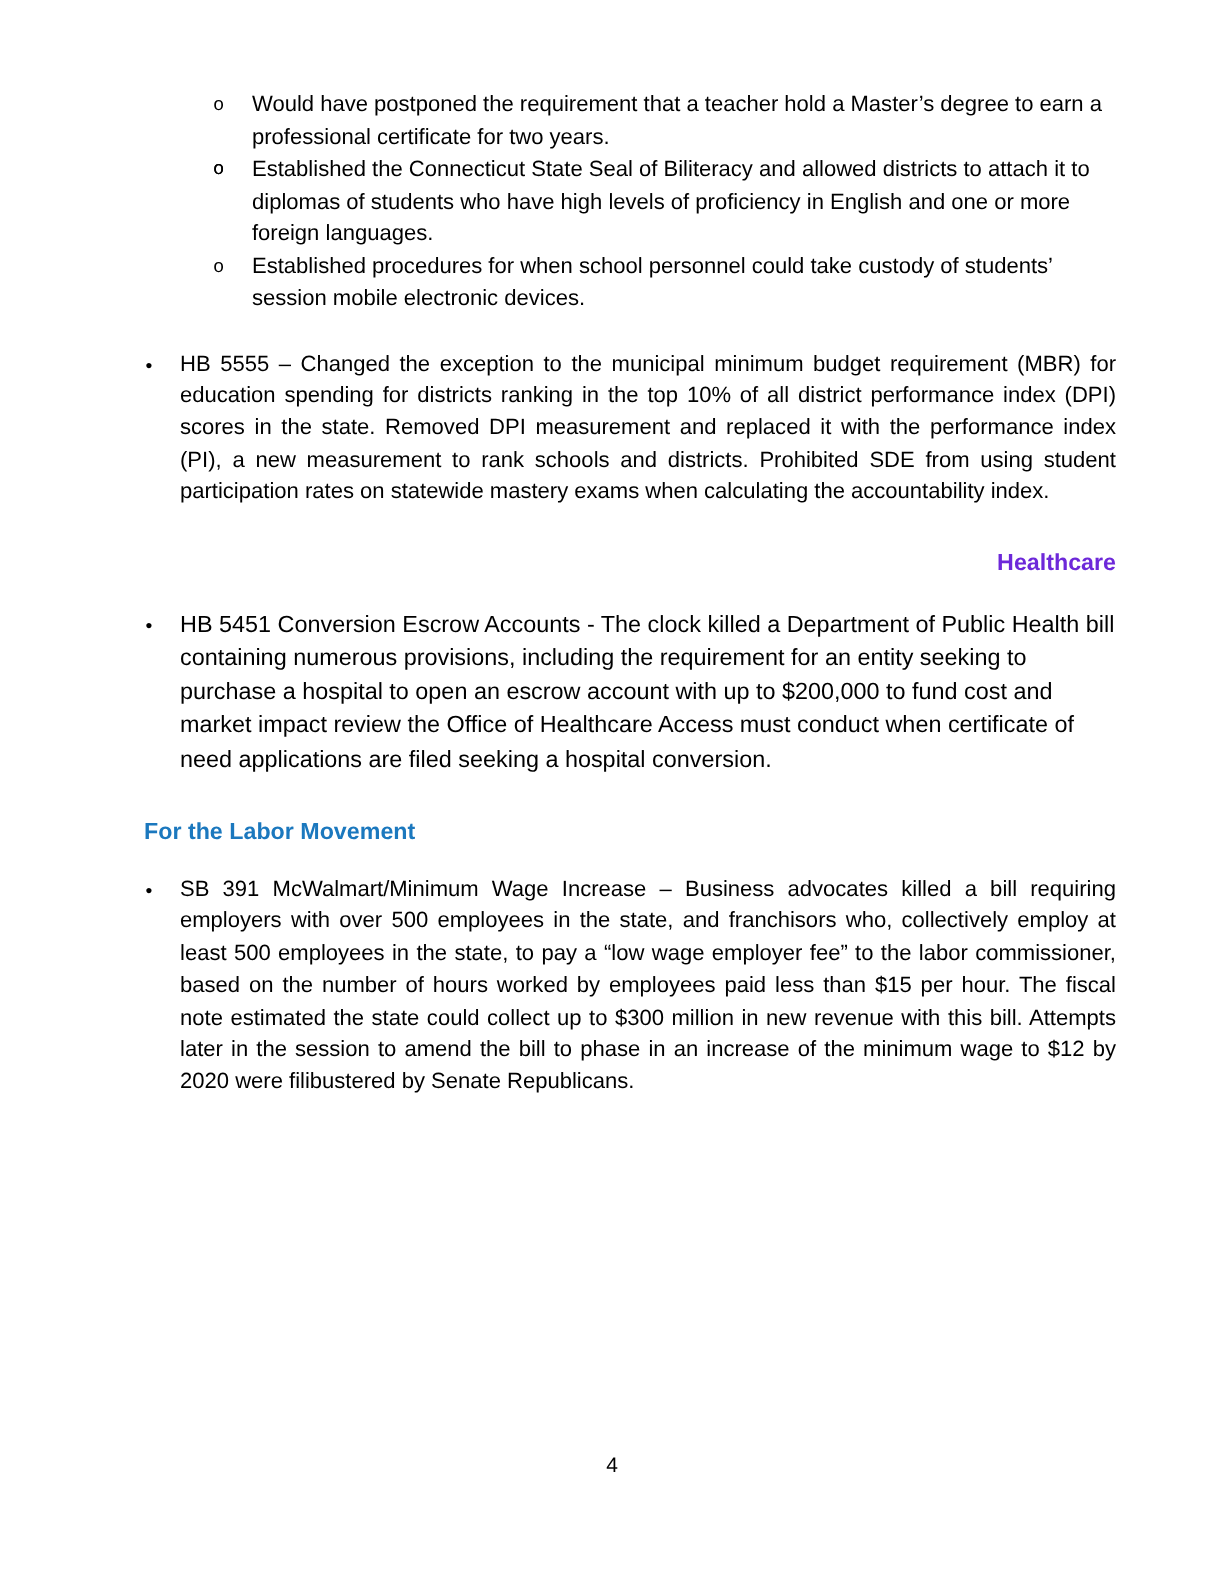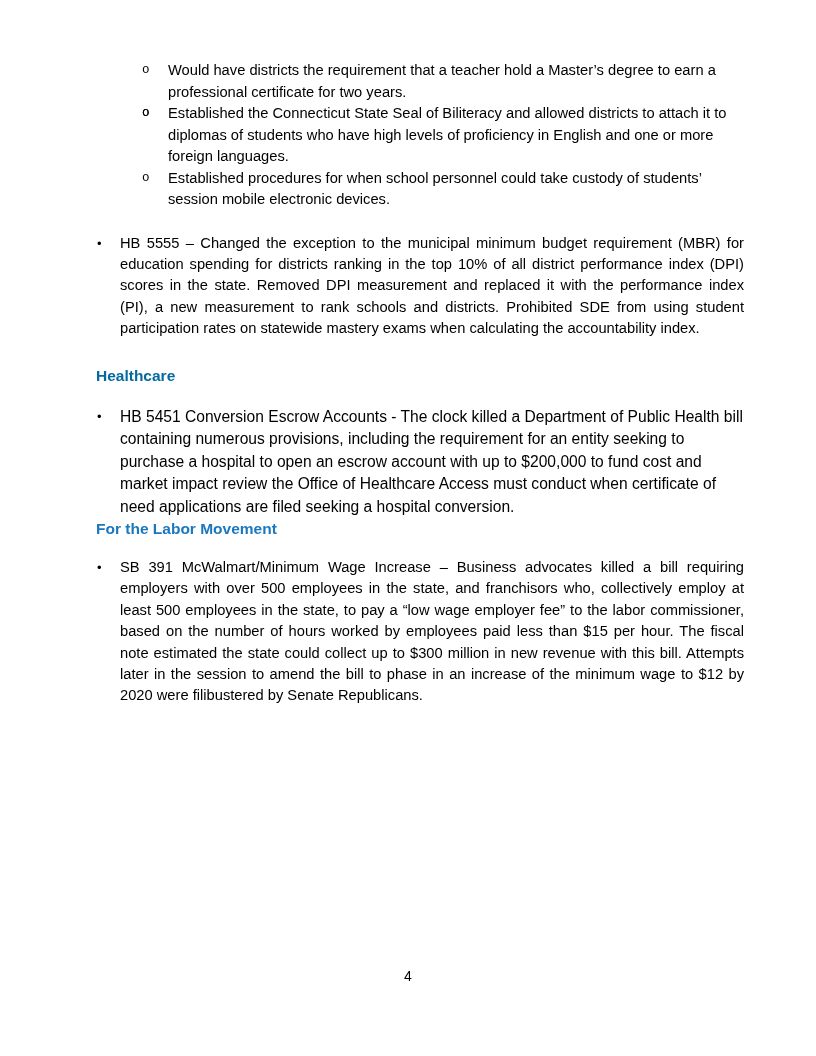--- a/index.html
+++ b/index.html
@@ -58,62 +58,62 @@
     font-size: 15.5px;
     font-weight: bold;
     line-height: 21px;
     margin: 0;
   }
   
   .m-hb5555 { margin-top: 22px; }
   .m-healthcare { margin-top: 25px; }
   .m-hb5451 { margin-top: 20px; font-size: 15.6px; line-height: 22.5px; }
   .m-hb5451 .dot { line-height: 22.5px; }
-  .m-labor { }
+  .m-labor { margin-top: 26px; }
   .m-sb391 { margin-top: 18px; }
   .page-number {
     position: absolute;
     left: 0;
     right: 0;
     top: 966px;
     text-align: center;
     font-size: 14px;
     line-height: 20px;
   }
 </style>
 </head>
 <body>
 
 <div class="page">
   <div class="content">
 
     <ul class="sub-list">
       <li class="sub-item">
         <span class="marker">o</span>
-        <span class="sub-text">Would have districts the requirement that a teacher hold a Master’s degree to earn a professional certificate for two years.</span>
+        <span class="sub-text">Would have postponed the requirement that a teacher hold a Master’s degree to earn a professional certificate for two years.</span>
       </li>
       <li class="sub-item">
         <span class="marker">o</span>
       </li>
       <li class="sub-item">
         <span class="marker">o</span>
         <span class="sub-text">Established the Connecticut State Seal of Biliteracy and allowed districts to attach it to diplomas of students who have high levels of proficiency in English and one or more foreign languages.</span>
       </li>
       <li class="sub-item">
         <span class="marker">o</span>
         <span class="sub-text">Established procedures for when school personnel could take custody of students’ session mobile electronic devices.</span>
       </li>
     </ul>
 
     <div class="bullet-item justified m-hb5555">
       <span class="dot">•</span>
       <span class="bill-name">HB 5555</span><span> – Changed the exception to the municipal minimum budget requirement (MBR) for education spending for districts ranking in the top 10% of all district performance index (DPI) scores in the state. Removed DPI measurement and replaced it with the performance index (PI), a new measurement to rank schools and districts.  Prohibited SDE from using student participation rates on statewide mastery exams when calculating the accountability index.</span>
     </div>
 
-    <h2 class="heading m-healthcare" style="color: #0369a1;">Healthcare</h2>
+    <h2 class="heading m-healthcare" style="color: #6d28d9; text-align: right;">Healthcare</h2>
 
     <div class="bullet-item m-hb5451">
       <span class="dot">•</span>
       <span class="bill-name">HB 5451 Conversion Escrow Accounts</span><span> - The clock killed a Department of Public Health bill containing numerous provisions, including the requirement for an entity seeking to purchase a hospital to open an escrow account with up to $200,000 to fund cost and market impact review the Office of Healthcare Access must conduct when certificate of need applications are filed seeking a hospital conversion.</span>
     </div>
 
     <h2 class="heading m-labor" style="color: rgb(27, 120, 190);">For the Labor Movement</h2>
 
     <div class="bullet-item justified m-sb391">
       <span class="dot">•</span>

